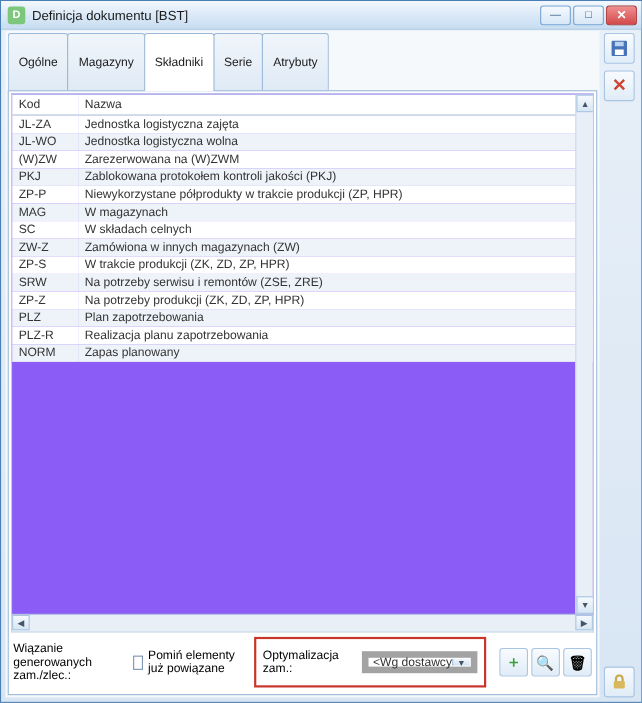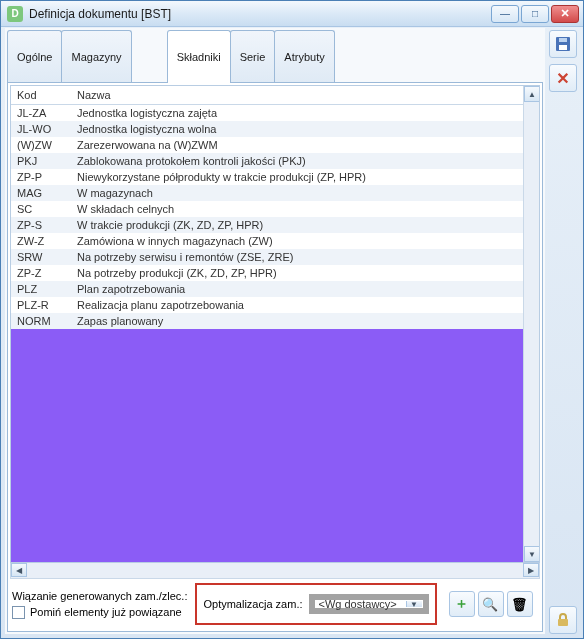--- a/index.html
+++ b/index.html
@@ -80,21 +80,20 @@
     border-top-left-radius:3px;
     border-top-right-radius:3px;
     margin-right:-1px;
     font-size:11px;
     color:#1a1a1a;
   }
   .tab.active {
     background:#fff;
     position:relative;
     z-index:2;
-    margin-left:36px;
   }
   .tabpanel {
     border:1px solid #9bb9d8;
     background:#fff;
     flex:1;
     margin: -1px 2px 2px 2px;
     position:relative;
     z-index:1;
     display:flex;
     flex-direction:column;
@@ -161,21 +160,21 @@
   .hscroll .spacer{flex:1;}
   .bottombar {
     display:flex;
     align-items:center;
     padding:4px 2px;
     gap:8px;
     font-size:11px;
   }
   .bb-left {
     display:flex;
-    flex-direction:column;
+    flex-direction:row;
     gap:4px;
   }
   .bb-right {
     display:flex;
     align-items:center;
     gap:6px;
     border:2px solid #c9352a;
     padding:9px 6px;
     background:#fff;
   }
@@ -291,26 +290,26 @@
                 </tr>
                 <tr>
                   <td class="kod">MAG</td>
                   <td>W magazynach</td>
                 </tr>
                 <tr>
                   <td class="kod">SC</td>
                   <td>W składach celnych</td>
                 </tr>
                 <tr>
+                  <td class="kod">ZW-Z</td>
+                  <td>Zamówiona w innych magazynach (ZW)</td>
+                </tr>
+                <tr>
                   <td class="kod">ZP-S</td>
                   <td>W trakcie produkcji (ZK, ZD, ZP, HPR)</td>
-                </tr>
-                <tr>
-                  <td class="kod">ZW-Z</td>
-                  <td>Zamówiona w innych magazynach (ZW)</td>
                 </tr>
                 <tr>
                   <td class="kod">SRW</td>
                   <td>Na potrzeby serwisu i remontów (ZSE, ZRE)</td>
                 </tr>
                 <tr>
                   <td class="kod">ZP-Z</td>
                   <td>Na potrzeby produkcji (ZK, ZD, ZP, HPR)</td>
                 </tr>
                 <tr>

